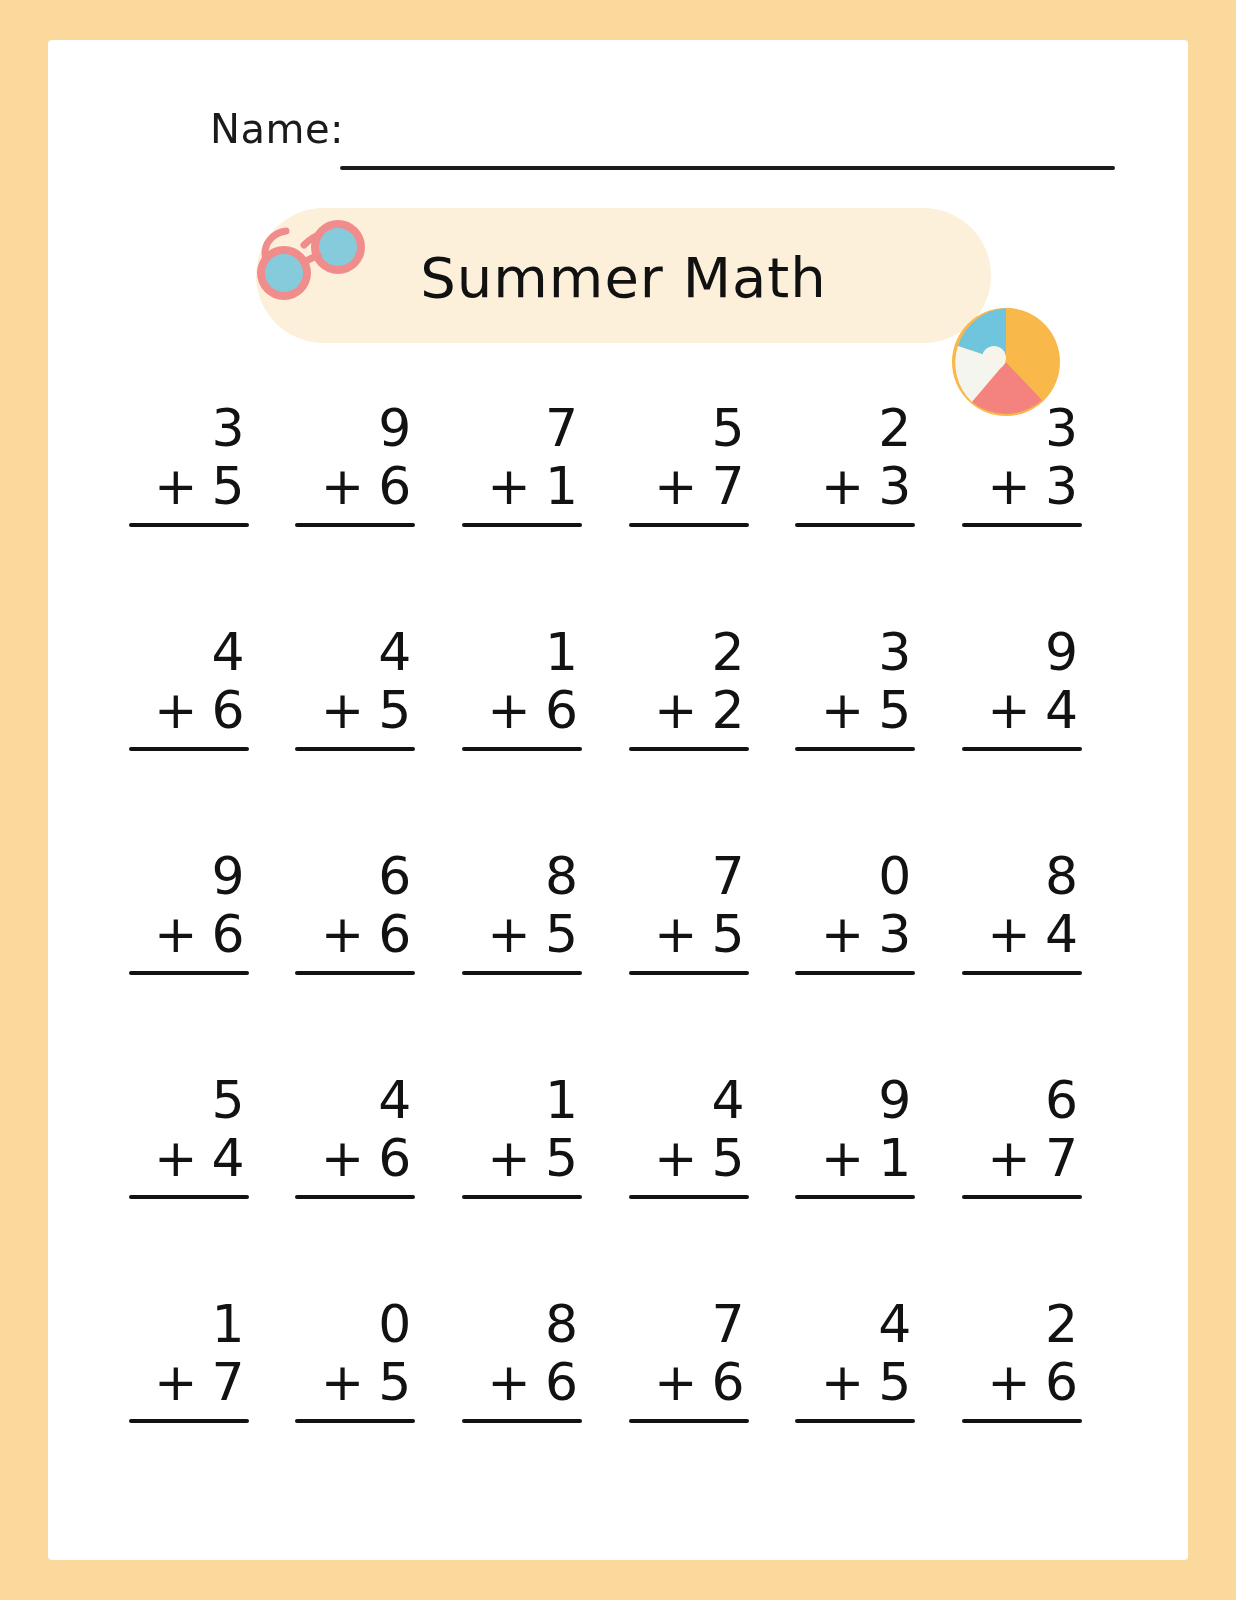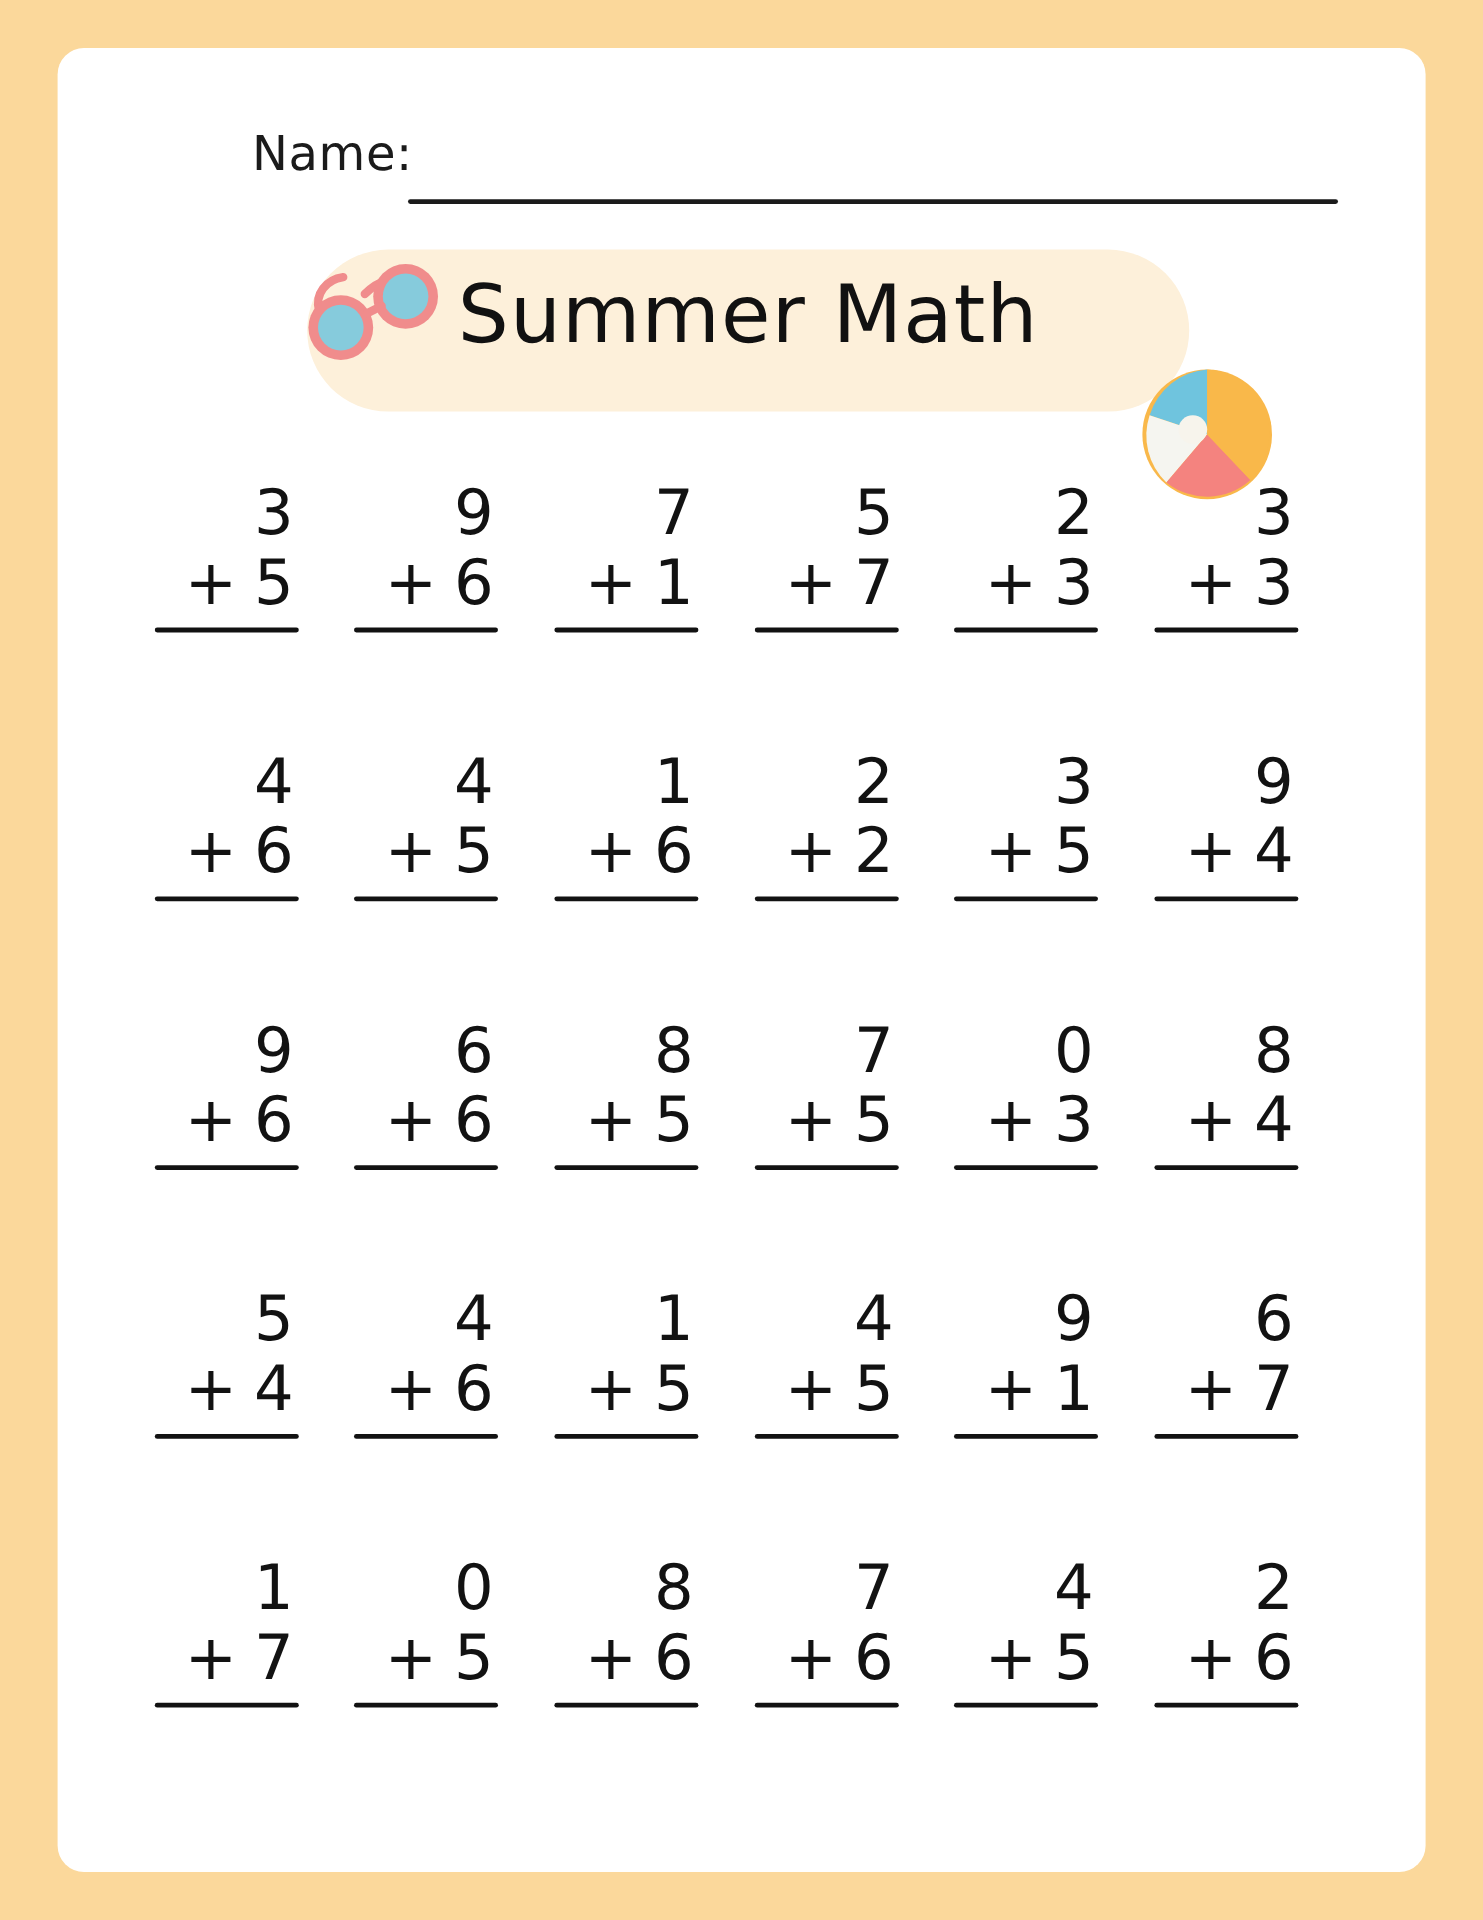--- a/index.html
+++ b/index.html
@@ -13,21 +13,21 @@
     font-family: "DejaVu Sans", sans-serif;
     overflow: hidden;
   }
   .page {
     position: absolute;
     left: 48px;
     top: 40px;
     width: 1140px;
     height: 1520px;
     background: #FFFFFF;
-    border-radius: 22px;
+    border-radius: 4px;
     box-sizing: border-box;
   }
 
   
   .name-row {
     position: absolute;
     left: 112px;
     top: 58px;
     width: 960px;
     height: 90px;
@@ -57,28 +57,28 @@
     left: 208px;
     top: 168px;
     width: 735px;
     height: 135px;
     background: #FDF0DA;
     border-radius: 68px;
   }
   .title {
     position: absolute;
     left: 208px;
-    top: 159px;
+    top: 175px;
     width: 735px;
     height: 125px;
     display: flex;
     align-items: center;
     justify-content: center;
     font-family: "DejaVu Sans", sans-serif;
-    font-size: 67px;
+    font-size: 56px;
     font-weight: 400;
     color: #111111;
     letter-spacing: 1px;
   }
   .sunglasses {
     position: absolute;
     left: 198px;
     top: 175px;
     width: 140px;
     height: 110px;

